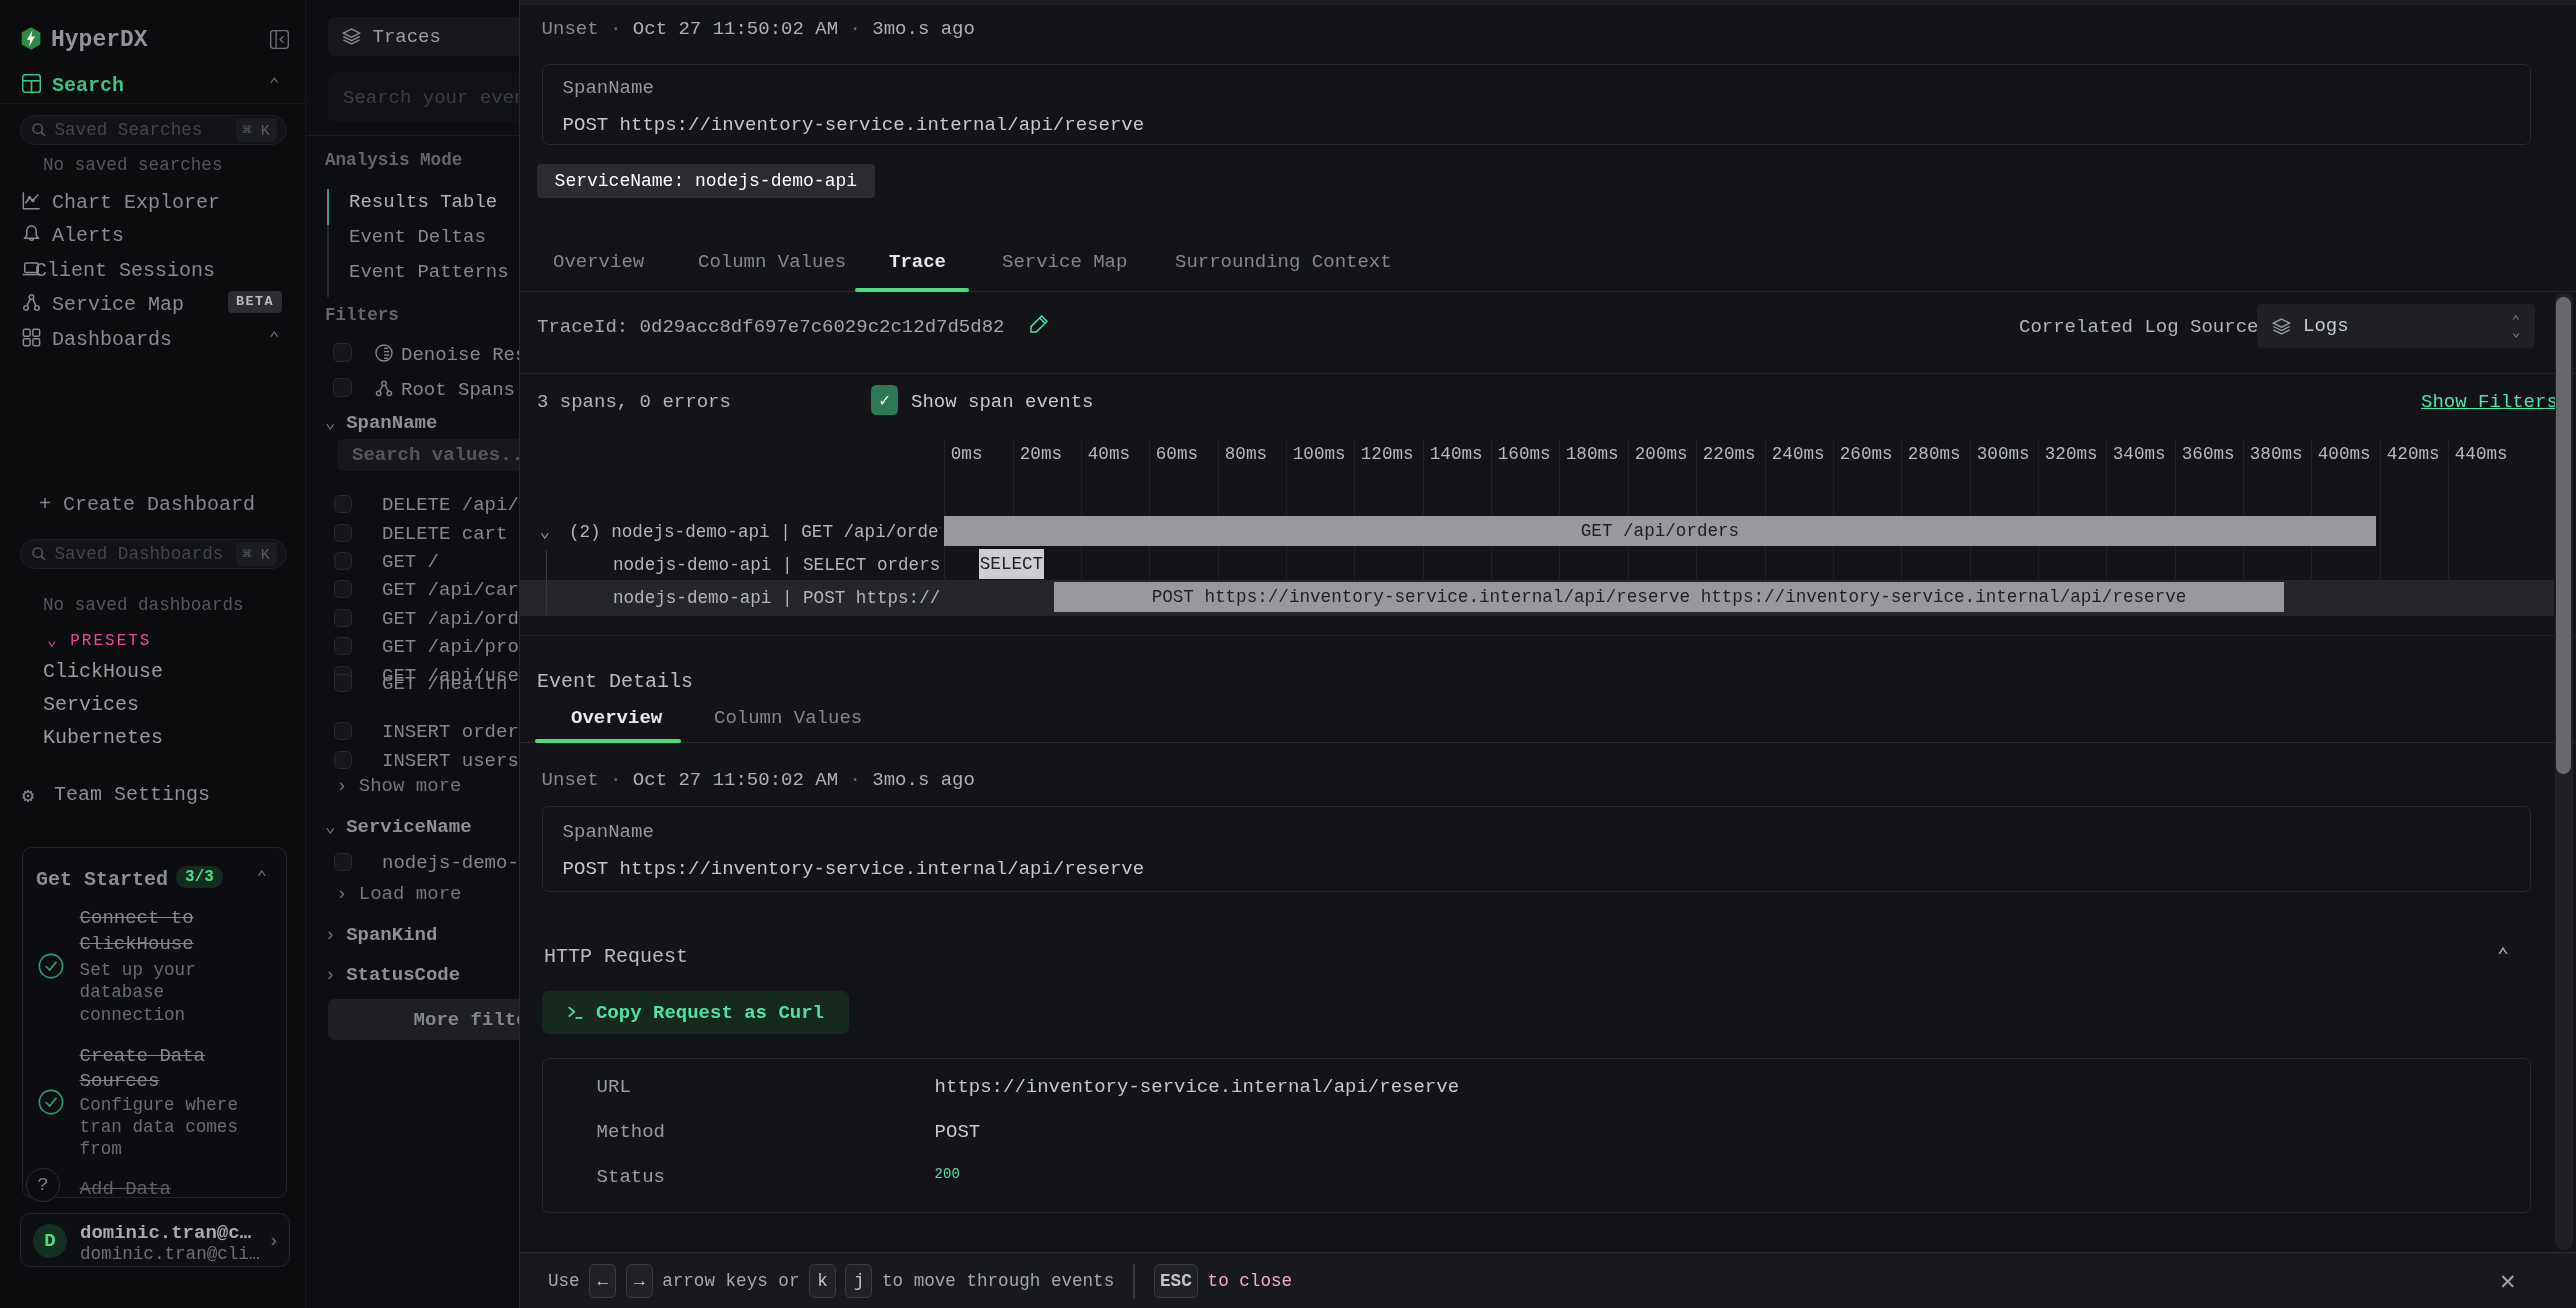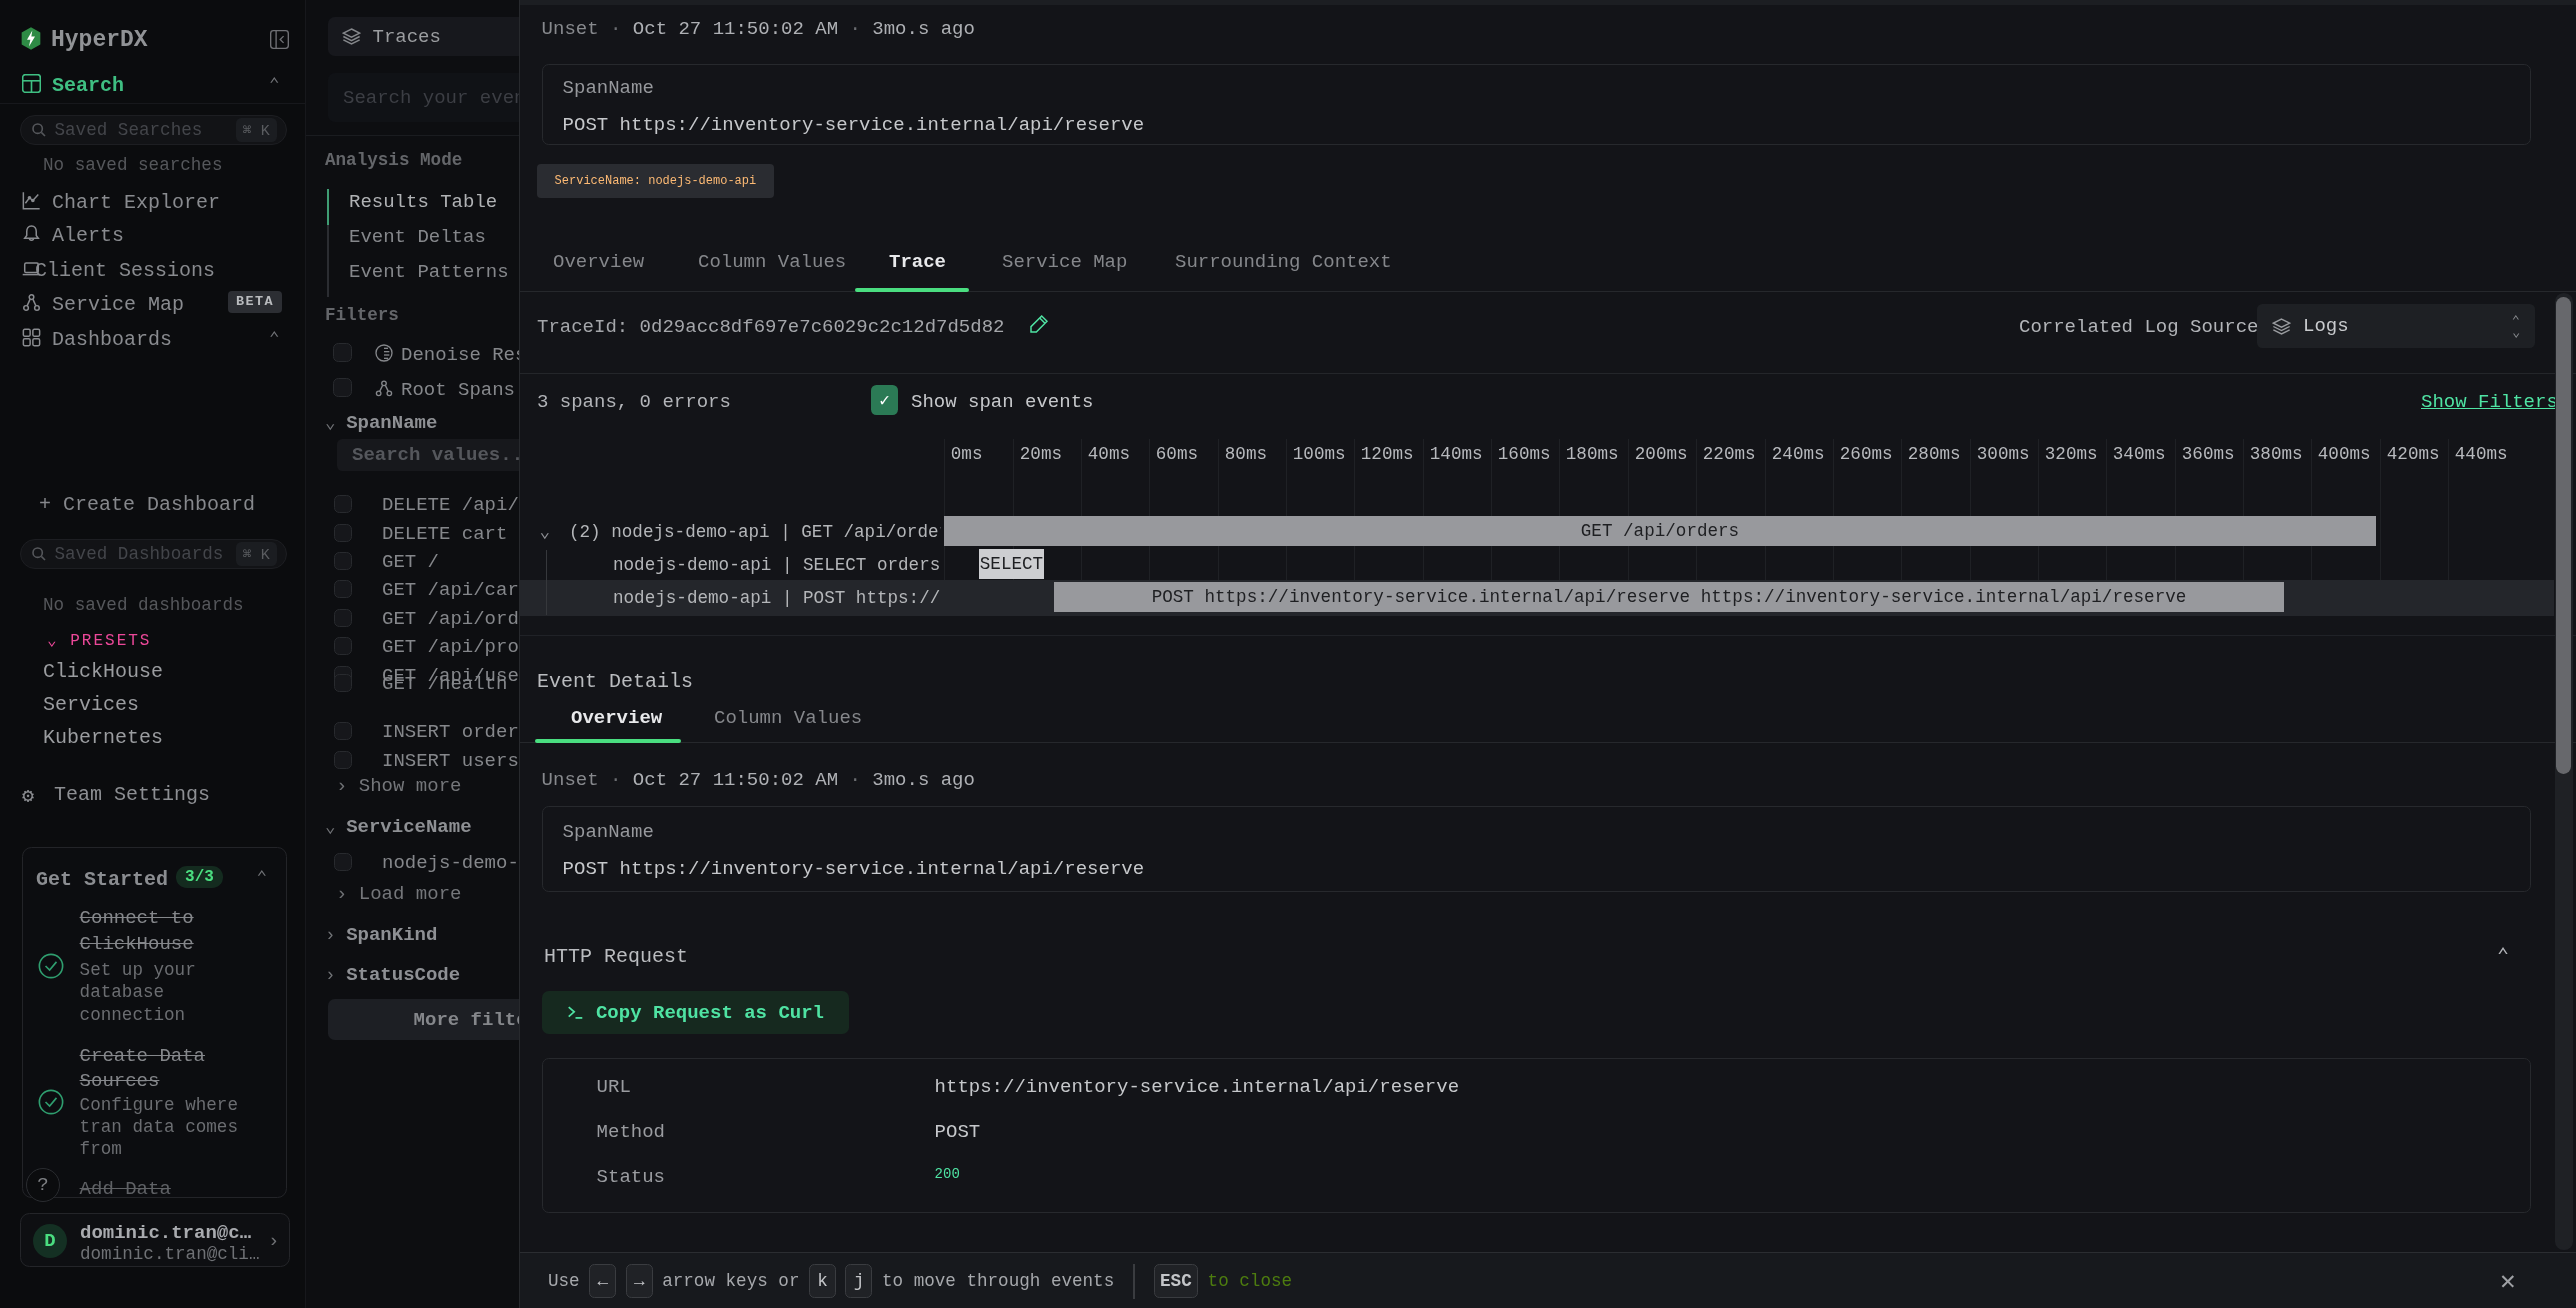--- a/index.html
+++ b/index.html
@@ -326,21 +326,21 @@
       <span style="color:#6b6d71;"> · </span>
       <span style="color:#aeb0b4;">3mo.s ago</span>
     </div>
 
     <div class="abs box" style="left:21.6px;top:64px;width:1989px;height:81px;">
       <div class="abs txt" style="left:20px;top:12px;font-size:19px;color:#96989c;">SpanName</div>
       <div class="abs txt" style="left:20px;top:49px;font-size:19px;color:#c6c8cb;">POST https://inventory-service.internal/api/reserve</div>
     </div>
 
     <div class="abs" style="left:17px;top:164px;height:34px;background:#2a2c31;border-radius:4px;display:flex;align-items:center;padding:0 17.6px;">
-      <span class="txt" style="color:#fdba74;font-size:12px;">ServiceName: nodejs-demo-api</span>
+      <span class="txt" style="color:#ffffff;font-size:18px;">ServiceName: nodejs-demo-api</span>
     </div>
 
     <div class="abs txt tab" style="left:33px;top:251px;">Overview</div>
     <div class="abs txt tab" style="left:178px;top:251px;">Column Values</div>
     <div class="abs txt tab active" style="left:369px;top:251px;">Trace</div>
     <div class="abs txt tab" style="left:482px;top:251px;">Service Map</div>
     <div class="abs txt tab" style="left:655px;top:251px;">Surrounding Context</div>
     <div class="abs" style="left:0;top:291px;width:2057px;height:1.4px;background:#26282c;"></div>
     <div class="abs" style="left:335px;top:288px;width:114px;height:4px;background:#4ade80;border-radius:2px;"></div>
 
@@ -528,19 +528,19 @@
       <div class="abs" style="left:28px;top:0;height:56px;display:flex;align-items:center;gap:9.5px;">
         <span class="txt" style="color:#a6a8ac;font-size:17.6px;">Use</span>
         <span class="kbd">←</span>
         <span class="kbd">→</span>
         <span class="txt" style="color:#a6a8ac;font-size:17.6px;">arrow keys or</span>
         <span class="kbd">k</span>
         <span class="kbd">j</span>
         <span class="txt" style="color:#a6a8ac;font-size:17.6px;">to move through events</span>
         <span style="width:1.4px;height:35px;background:#3a3c40;margin:0 9.5px;"></span>
         <span class="kbd" style="font-weight:bold;">ESC</span>
-        <span class="txt" style="color:#4d7c0f;font-size:17.6px;">to close</span>
+        <span class="txt" style="color:#f9a8d4;font-size:17.6px;">to close</span>
       </div>
       <div class="abs txt" style="left:1980px;top:12px;font-size:26px;color:#9fa1a5;">✕</div>
     </div>
   </div>
 </div>
 
 
 </body></html>

